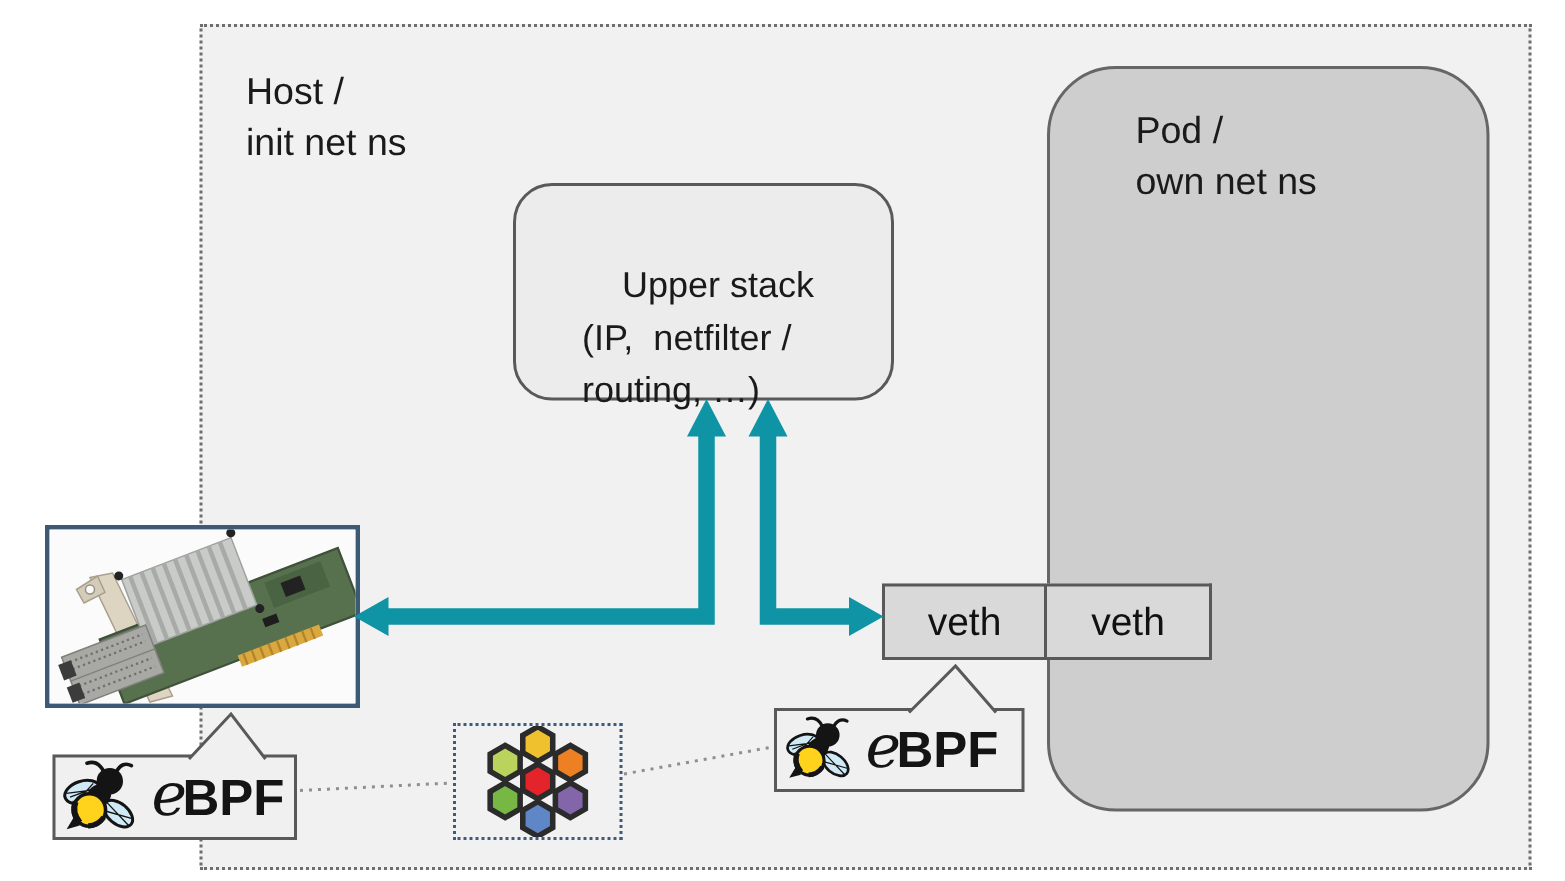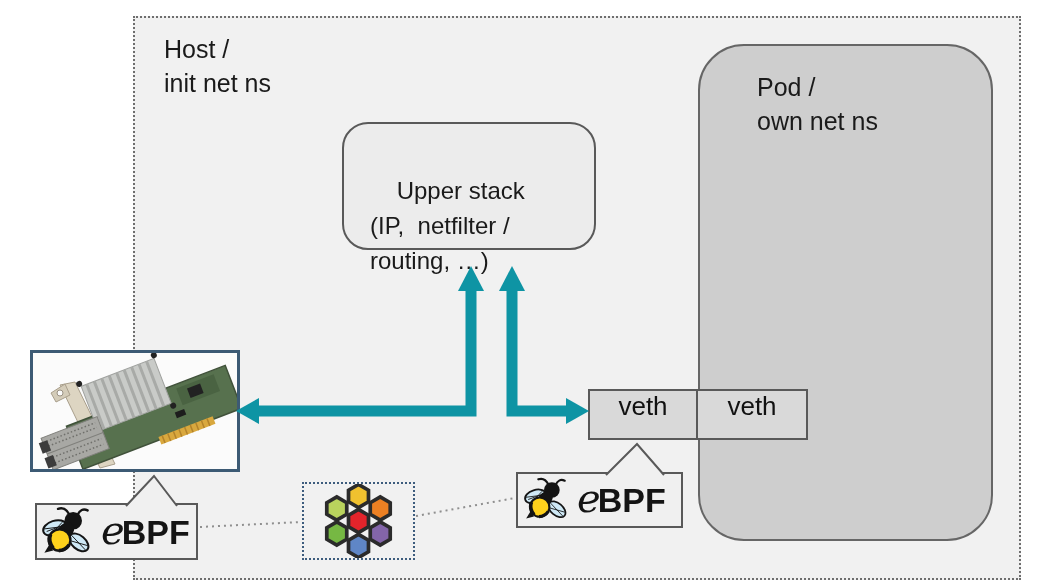--- a/index.html
+++ b/index.html
@@ -6,35 +6,35 @@
   #canvas{
     position:relative; width:1043px; height:587px; background:#ffffff;
     font-family:"Liberation Sans", sans-serif; color:#1a1a1a; overflow:hidden;
   }
   .abs{position:absolute;}
   
   .host-box{
     left:133px; top:16px; width:888px; height:564px;
     background:#f1f1f1; border:2px dotted #6e6e6e; box-sizing:border-box;
   }
-  .host-label{left:164px; top:32px; font-size:25px; line-height:34px; white-space:pre;}
+  .host-label{left:164px; top:44px; font-size:25px; line-height:34px; white-space:pre;}
   .pod-box{
     left:698px; top:44px; width:295px; height:497px;
     background:#cecece; border:2px solid #666666; border-radius:46px; box-sizing:border-box;
   }
   .pod-label{left:757px; top:70px; font-size:25px; line-height:34px; white-space:pre;}
   .upper-stack{
-    left:342px; top:122px; width:254px; height:128px;
+    left:342px; top:122px; width:254px; height:145px;
     background:#ececec; border:2px solid #595959; border-radius:26px; box-sizing:border-box;
-    padding:14px 0 0 26px; font-size:24px; line-height:35px; white-space:pre;
+    padding:14px 0 0 44px; font-size:24px; line-height:35px; white-space:pre;
   }
   
   .veth{
     background:#d9d9d9; border:2px solid #595959; box-sizing:border-box;
-    display:flex; align-items:flex-start; justify-content:center;
+    display:flex; align-items:center; justify-content:center;
     font-size:26px; color:#111;
   }
   .veth-host{left:588px; top:389px; width:110px; height:51px;}
   .veth-pod{left:698px; top:389px; width:110px; height:51px; border-left:none;}
   
   .nic-box{
     left:30px; top:350px; width:210px; height:122px;
     background:#fbfbfb; border:3px solid #3c5a74; box-sizing:border-box;
   }
   

